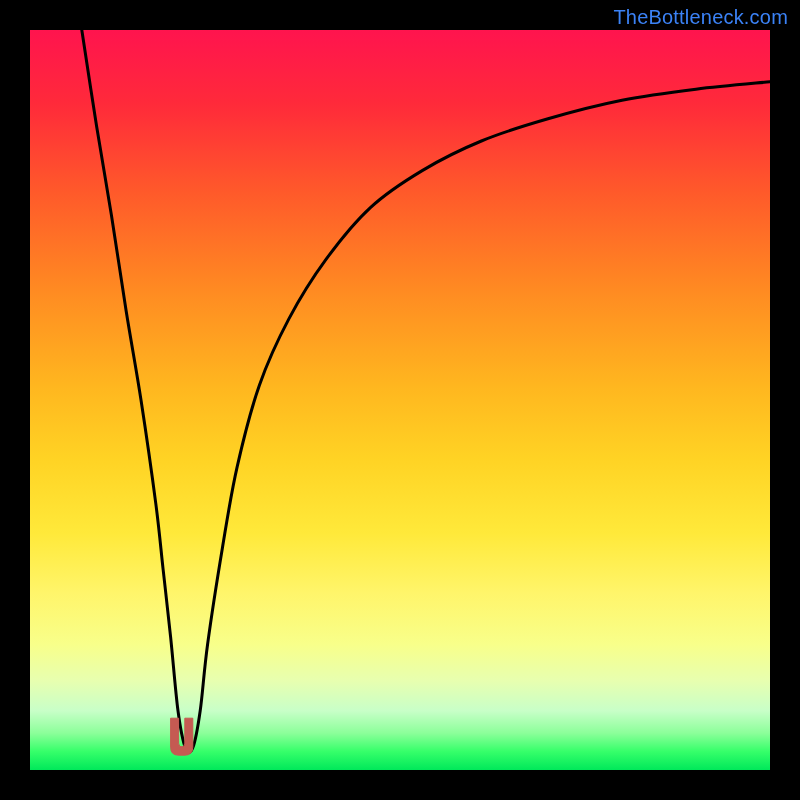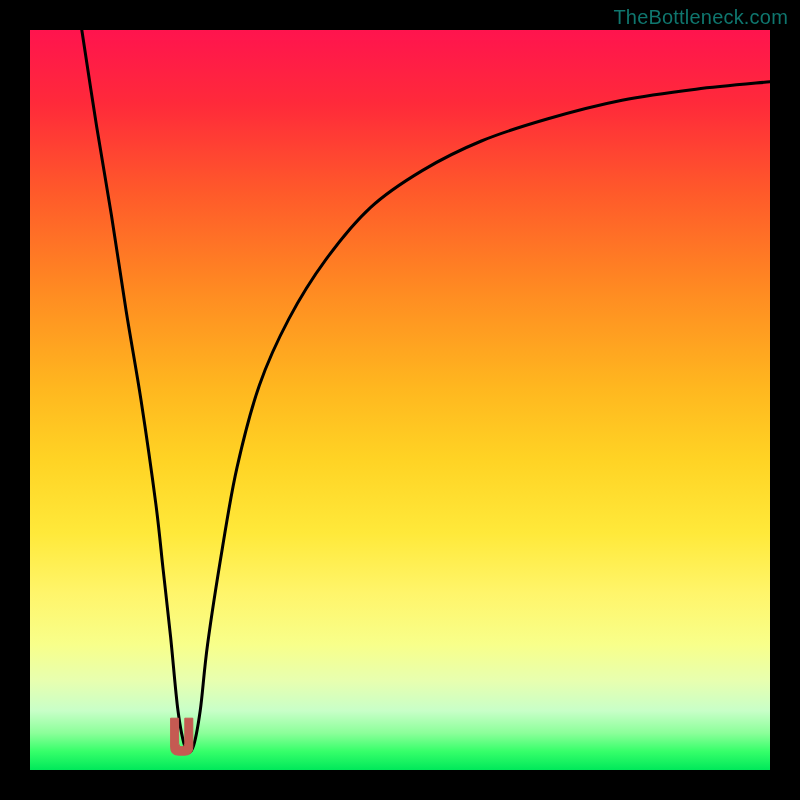--- a/index.html
+++ b/index.html
@@ -36,21 +36,21 @@
       #c8ffc8 92%,
       #8cff9a 95%,
       #36ff6a 97.5%,
       #00e85a 100%
     );
   }
   .watermark {
     position: absolute;
     top: 6px;
     right: 12px;
-    color: #0f766e;
+    color: #3b82f6;
     font-size: 20px;
     letter-spacing: 0.2px;
     font-weight: 500;
     z-index: 5;
   }
   svg.overlay {
     position: absolute;
     left: 0;
     top: 0;
     width: 740px;

